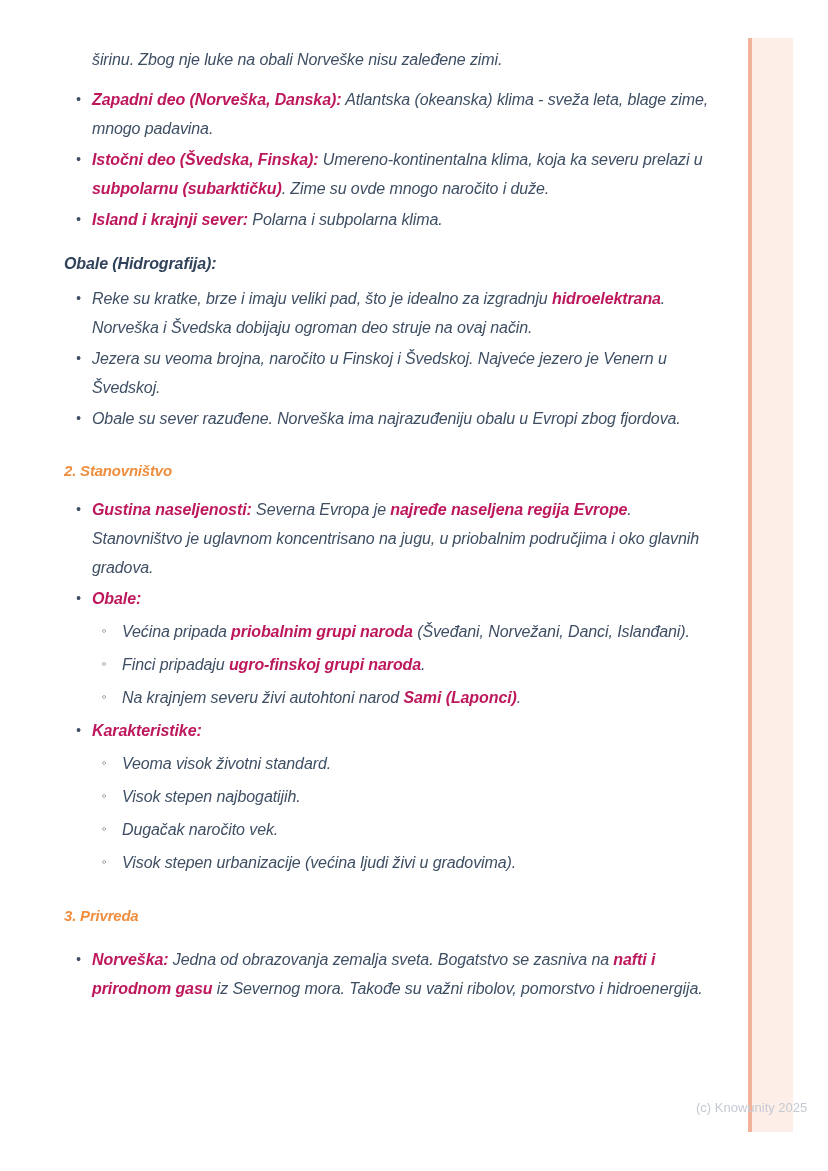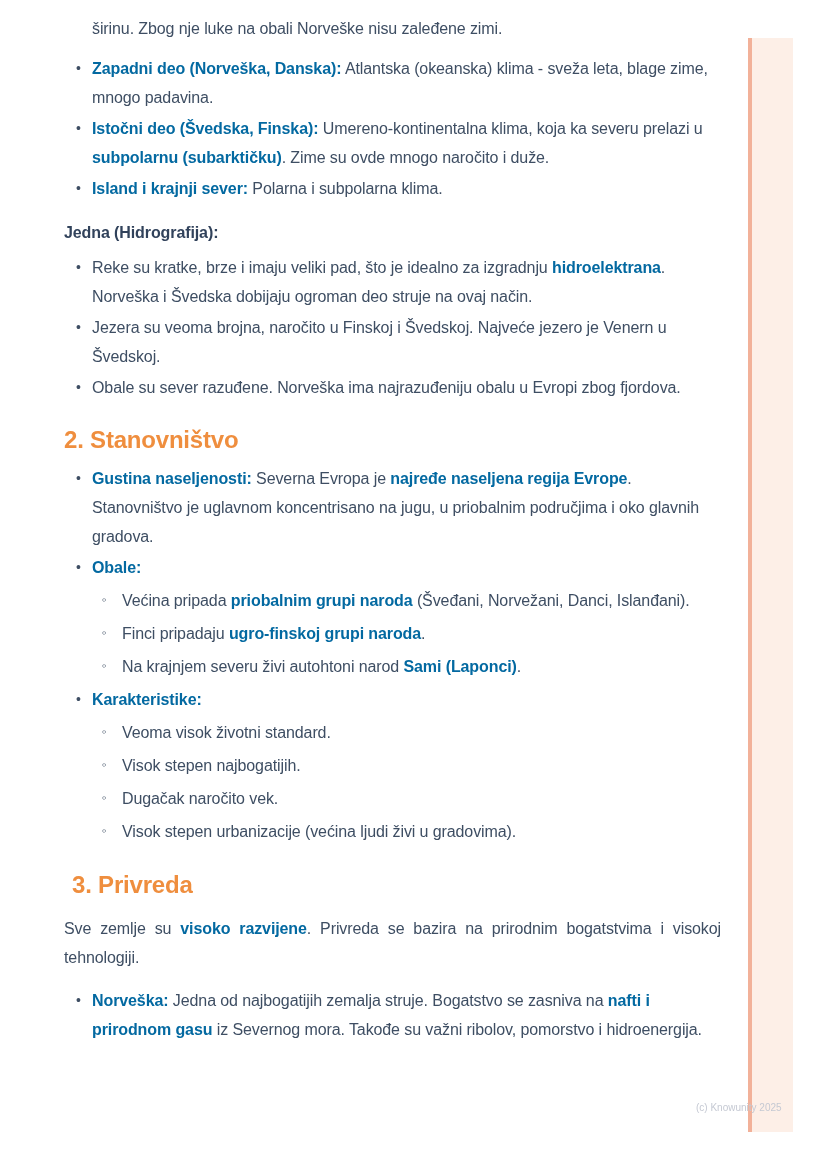--- a/index.html
+++ b/index.html
@@ -9,24 +9,25 @@
     background: #ffffff;
     overflow: hidden;
     font-family: "Liberation Sans", sans-serif;
     font-size: 16px;
     line-height: 29px;
     letter-spacing: -0.1px;
     color: #3E4E63;
   }
   .content {
     position: absolute;
-    left: 64px; top: 14px;
+    left: 64px; top: 45px;
     width: 657px;
+    font-style: italic;
   }
-  b { font-weight: 700; color: #0369a1; }
+  b { font-weight: 700; color: #be185d; }
   p { margin: 0; }
   .intro { margin: 0 0 11px 28px; }
   .list { margin: 0; }
   .li {
     position: relative;
     padding-left: 28px;
     margin: 2px 0;
   }
   .marker1 {
     position: absolute;
@@ -47,41 +48,41 @@
     color: #3E4E63;
   }
   h3.subhead {
     font-size: 16px;
     line-height: 29px;
     margin: 15px 0 6px 0;
     color: #31425B;
     font-weight: 700;
   }
   h2.sectionhead {
-    font-size: 24px;
+    font-size: 15px;
     line-height: 30px;
     margin: 23px 0 9px 0;
     color: #EF8E3E;
     font-weight: 700;
     letter-spacing: -0.2px;
   }
-  h2.sectionhead.third { margin: 24px 0 14px 8px; }
+  h2.sectionhead.third { margin: 24px 0 14px 0; }
   .justified { text-align: justify; margin-bottom: 14px; }
   .stripe {
     position: absolute;
     left: 748px; top: 38px;
     width: 41px; height: 1094px;
     background: #FDEFE7;
     border-left: 4px solid #F2B199;
     z-index: 1;
   }
   .footer {
     position: absolute;
     top: 1101px; left: 696px;
-    font-size: 10px;
+    font-size: 13px;
     line-height: 14px;
     letter-spacing: 0;
     color: #C5C9D3;
     z-index: 2;
     white-space: nowrap;
   }
 </style>
 </head>
 <body>
 
@@ -97,21 +98,21 @@
     <div class="li">
       <span class="marker1">•</span>
       <div class="txt"><b>Istočni deo (Švedska, Finska):</b><span> Umereno-kontinentalna klima, koja ka severu prelazi u </span><b>subpolarnu (subarktičku)</b><span>. Zime su ovde mnogo naročito i duže.</span></div>
     </div>
     <div class="li">
       <span class="marker1">•</span>
       <div class="txt"><b>Island i krajnji sever:</b><span> Polarna i subpolarna klima.</span></div>
     </div>
   </div>
 
-  <h3 class="subhead">Jedna (Hidrografija):</h3>
+  <h3 class="subhead">Obale (Hidrografija):</h3>
 
   <div class="list">
     <div class="li">
       <span class="marker1">•</span>
       <div class="txt"><span>Reke su kratke, brze i imaju veliki pad, što je idealno za izgradnju </span><b>hidroelektrana</b><span>. Norveška i Švedska dobijaju ogroman deo struje na ovaj način.</span></div>
     </div>
     <div class="li">
       <span class="marker1">•</span>
       <div class="txt"><span>Jezera su veoma brojna, naročito u Finskoj i Švedskoj. Najveće jezero je Venern u Švedskoj.</span></div>
     </div>
@@ -171,25 +172,24 @@
             <span class="marker2">◦</span>
             <div class="txt"><span>Visok stepen urbanizacije (većina ljudi živi u gradovima).</span></div>
           </div>
         </div>
       </div>
     </div>
   </div>
 
   <h2 class="sectionhead third">3. Privreda</h2>
 
-  <p class="justified"><span>Sve zemlje su </span><b>visoko razvijene</b><span>. Privreda se bazira na prirodnim bogatstvima i visokoj tehnologiji.</span></p>
 
   <div class="list">
     <div class="li">
       <span class="marker1">•</span>
-      <div class="txt"><b>Norveška:</b><span> Jedna od najbogatijih zemalja struje. Bogatstvo se zasniva na </span><b>nafti i prirodnom gasu</b><span> iz Severnog mora. Takođe su važni ribolov, pomorstvo i hidroenergija.</span></div>
+      <div class="txt"><b>Norveška:</b><span> Jedna od obrazovanja zemalja sveta. Bogatstvo se zasniva na </span><b>nafti i prirodnom gasu</b><span> iz Severnog mora. Takođe su važni ribolov, pomorstvo i hidroenergija.</span></div>
     </div>
   </div>
 
 </main>
 
 <div class="stripe"></div>
 <div class="footer">(c) Knowunity 2025</div>
 
 </body></html>

